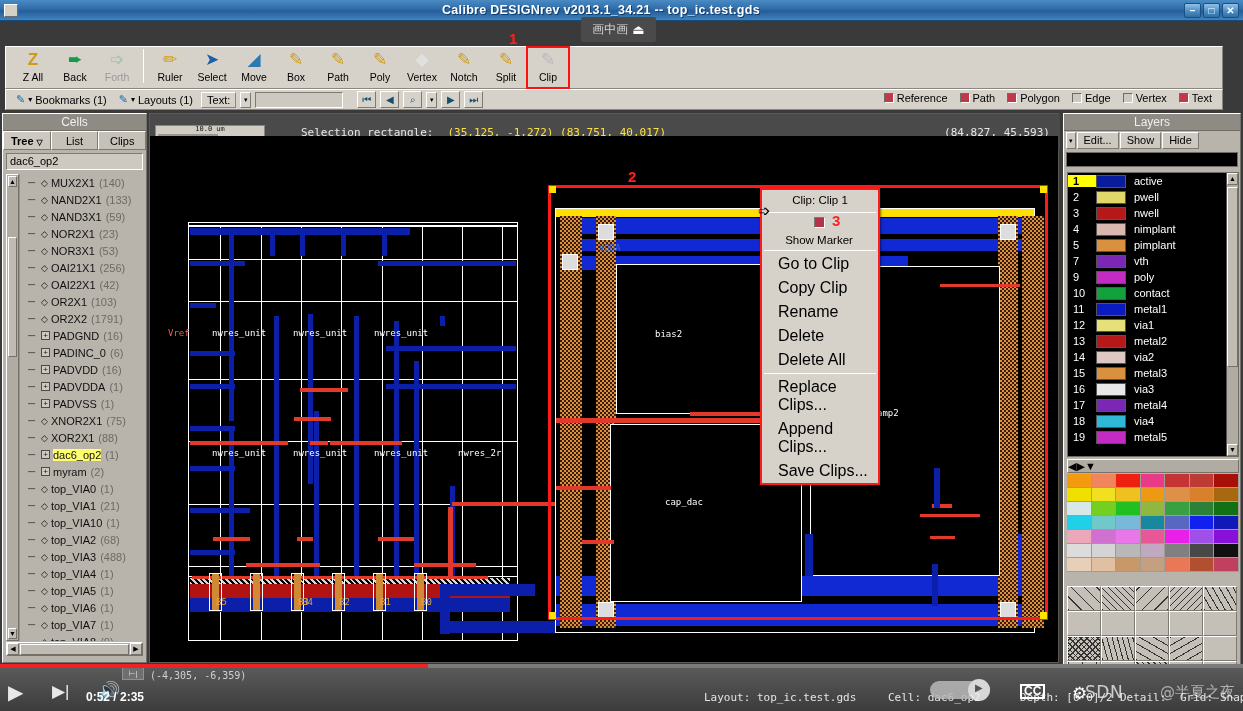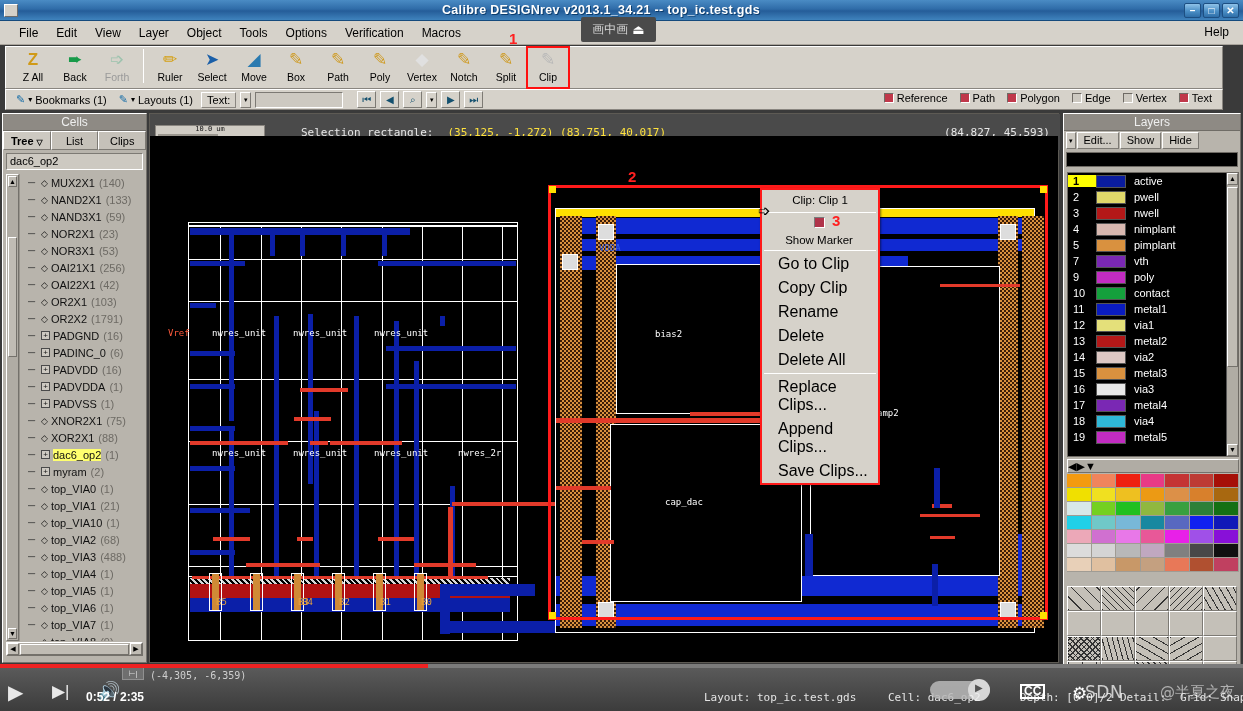--- a/index.html
+++ b/index.html
@@ -281,32 +281,20 @@
   <div class="titlebar">
     <div class="sysbtn"></div>
     <div class="titletext">Calibre DESIGNrev v2013.1_34.21  --  top_ic.test.gds</div>
     <div class="wbtns">
       <div class="wbtn">–</div>
       <div class="wbtn">□</div>
       <div class="wbtn">✕</div>
     </div>
   </div>
 
-  <div class="menubar">
-    <div class="mi">File</div>
-    <div class="mi">Edit</div>
-    <div class="mi">View</div>
-    <div class="mi">Layer</div>
-    <div class="mi">Object</div>
-    <div class="mi">Tools</div>
-    <div class="mi">Options</div>
-    <div class="mi">Verification</div>
-    <div class="mi">Macros</div>
-    <div class="menu-help">Help</div>
-  </div>
 
   <div class="pip">
     <span class="zh">画中画</span>
     <span class="pipicon">⏏</span>
   </div>
 
   <div class="toolbar1">
     <div class="tool">
       <span class="gl" style="color:#d09a18;font-weight:bold;">Z</span>
       <span>Z All</span>

